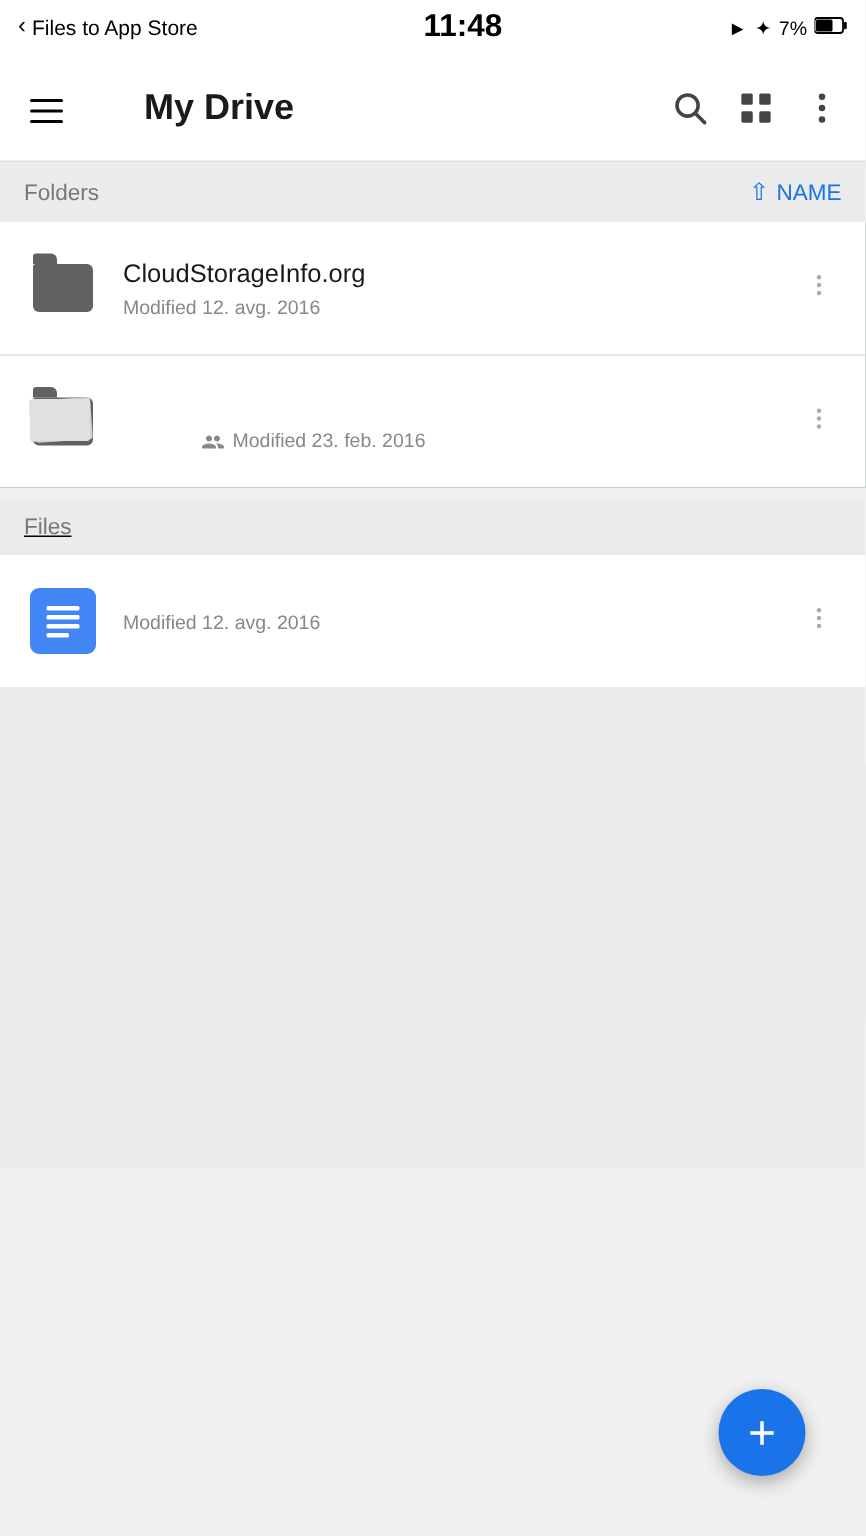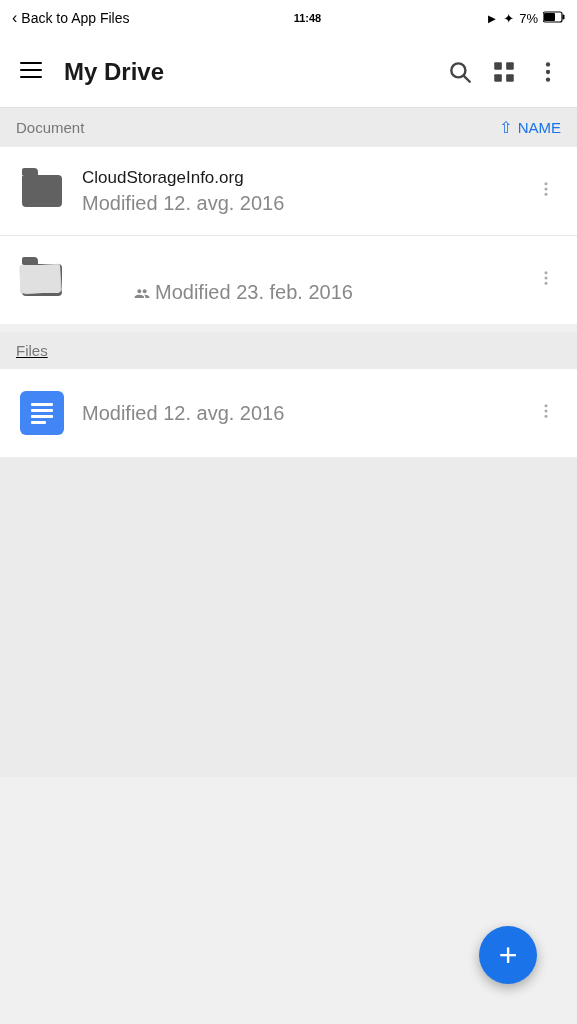--- a/index.html
+++ b/index.html
@@ -26,21 +26,21 @@
       display: flex;
       align-items: center;
       gap: 4px;
       font-size: 14px;
       color: #000;
     }
     .status-left .chevron {
       font-size: 16px;
     }
     .status-center {
-      font-size: 11px;
+      font-size: 21px;
       font-weight: 600;
       color: #000;
     }
     .status-right {
       display: flex;
       align-items: center;
       gap: 5px;
       font-size: 13px;
       color: #000;
     }
@@ -50,21 +50,22 @@
       display: flex;
       align-items: center;
       justify-content: space-between;
       background: #fff;
       padding: 14px 16px;
       height: 72px;
       border-bottom: 1px solid #e0e0e0;
     }
     .header-left {
       display: flex;
-      align-items: flex-start;
+      align-items: flex-end;
+      gap: 32px;
     }
     .hamburger-icon {
       display: flex;
       flex-direction: column;
       gap: 5px;
       cursor: pointer;
       padding: 4px;
     }
     .hamburger-icon span {
       display: block;
@@ -168,21 +169,21 @@
       flex: 1;
       margin-left: 14px;
     }
     .item-name {
       font-size: 17px;
       color: #1a1a1a;
       font-weight: 400;
       margin-bottom: 4px;
     }
     .item-meta {
-      font-size: 20px;
+      font-size: 13px;
       color: #888;
       display: flex;
       align-items: center;
       gap: 5px;
     }
     .item-more {
       color: #aaa;
       font-size: 22px;
       cursor: pointer;
       padding: 6px;
@@ -242,21 +243,21 @@
       flex: 1;
       min-height: 300px;
     }
   </style>
 </head>
 <body>
 
 <div class="status-bar">
   <div class="status-left">
     <span class="chevron">‹</span>
-    <span>Back to App Files</span>
+    <span>Files to App Store</span>
   </div>
   <div class="status-center">11:48</div>
   <div class="status-right">
     <span>►</span>
     <span>✦</span>
     <span>7%</span>
     <span>
       <svg width="22" height="12" viewBox="0 0 22 12">
         <rect x="0" y="1" width="19" height="10" rx="2" ry="2" fill="none" stroke="#000" stroke-width="1.2"></rect>
         <rect x="19.5" y="3.5" width="2" height="5" rx="1" fill="#000"></rect>
@@ -294,21 +295,21 @@
       <svg class="more-svg" viewBox="0 0 24 24" fill="#444">
         <circle cx="12" cy="5" r="2"></circle>
         <circle cx="12" cy="12" r="2"></circle>
         <circle cx="12" cy="19" r="2"></circle>
       </svg>
     </div>
   </div>
 </div>
 
 <div class="section-header">
-  <span class="section-label">Document</span>
+  <span class="section-label">Folders</span>
   <div class="sort-control">
     <span class="sort-arrow">⇧</span>
     <span>NAME</span>
   </div>
 </div>
 
 <div class="list-container">
 
   <div class="list-item">
     <div class="item-icon">

